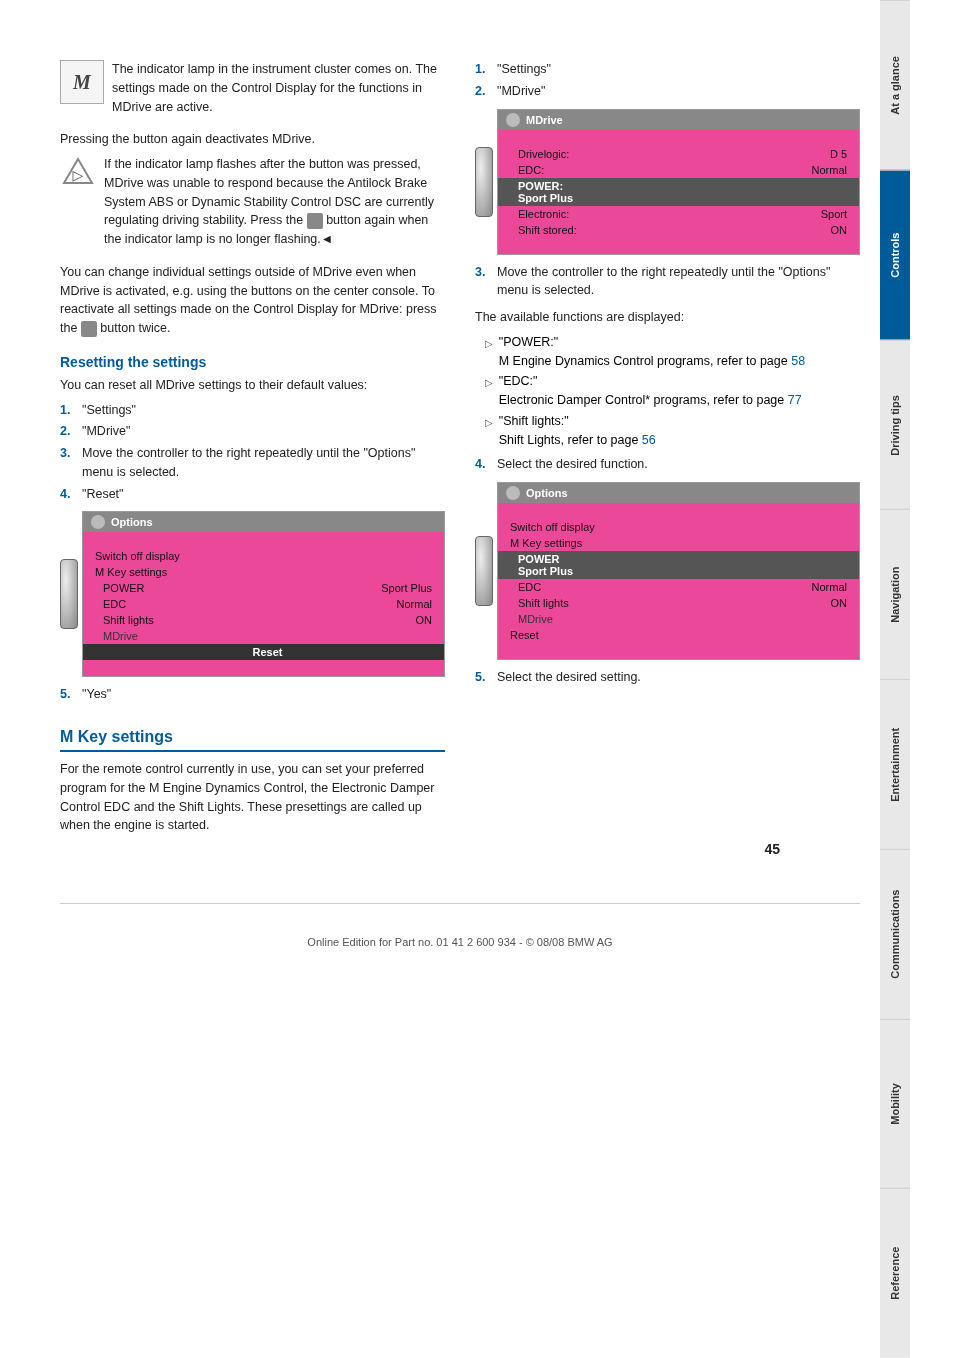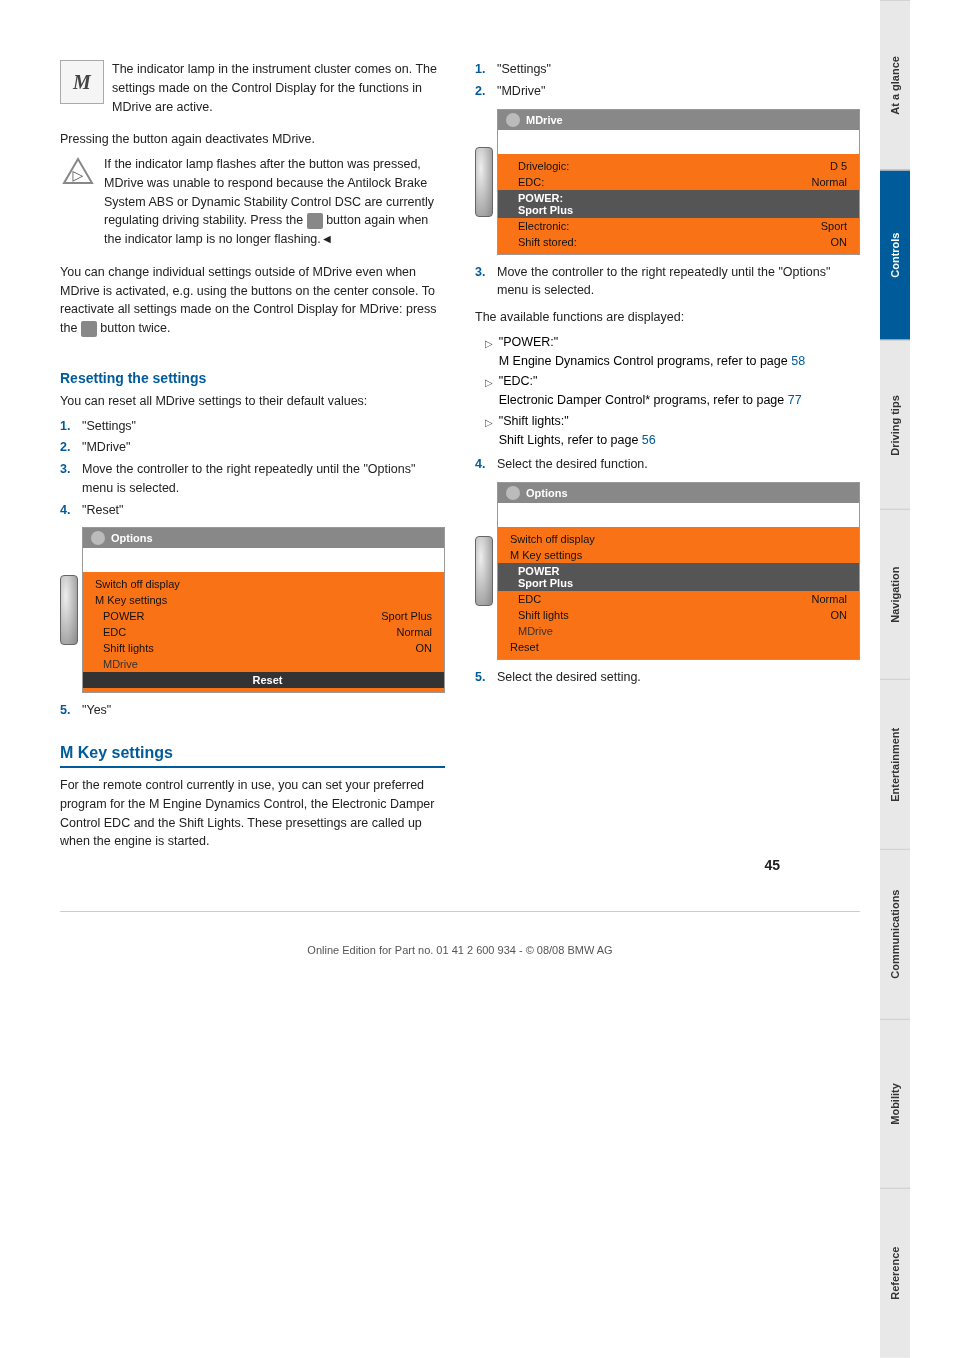--- a/index.html
+++ b/index.html
@@ -64,21 +64,21 @@
     }
     .col-right {
       flex: 1;
       max-width: 390px;
     }
     .section-heading {
       color: #005b9a;
       font-size: 14px;
       font-weight: bold;
       margin-bottom: 6px;
-      margin-top: 32px;
+      margin-top: 16px;
     }
     p {
       font-size: 12.5px;
       line-height: 1.5;
       margin-bottom: 6px;
       color: #222;
     }
     .note-box {
       display: flex;
       align-items: flex-start;
@@ -122,23 +122,22 @@
       gap: 6px;
     }
     .screen-header-icon {
       width: 14px;
       height: 14px;
       border-radius: 50%;
       background: #bbb;
       display: inline-block;
     }
     .screen-body {
-      background: #f97316;
-      padding: 4px 0;
-      margin-top: 24px;
+      background: #ec4899;
+      padding: 16px 0;
     }
     .screen-row {
       display: flex;
       justify-content: space-between;
       padding: 2px 12px 2px 20px;
       font-size: 11px;
       color: #111;
     }
     .screen-row.highlighted {
       background: #555;
@@ -180,21 +179,21 @@
       padding: 32px 0 10px;
       border-top: 1px solid #ccc;
       margin-top: 30px;
     }
     .page-number {
       font-size: 14px;
       font-weight: bold;
       color: #222;
       text-align: right;
       margin-right: 40px;
-      margin-bottom: 8px;
+      margin-bottom: 16px;
     }
     .page-num-area {
       display: flex;
       flex-direction: column;
       align-items: flex-end;
       margin-right: 40px;
     }
     .link-text {
       color: #005b9a;
     }

